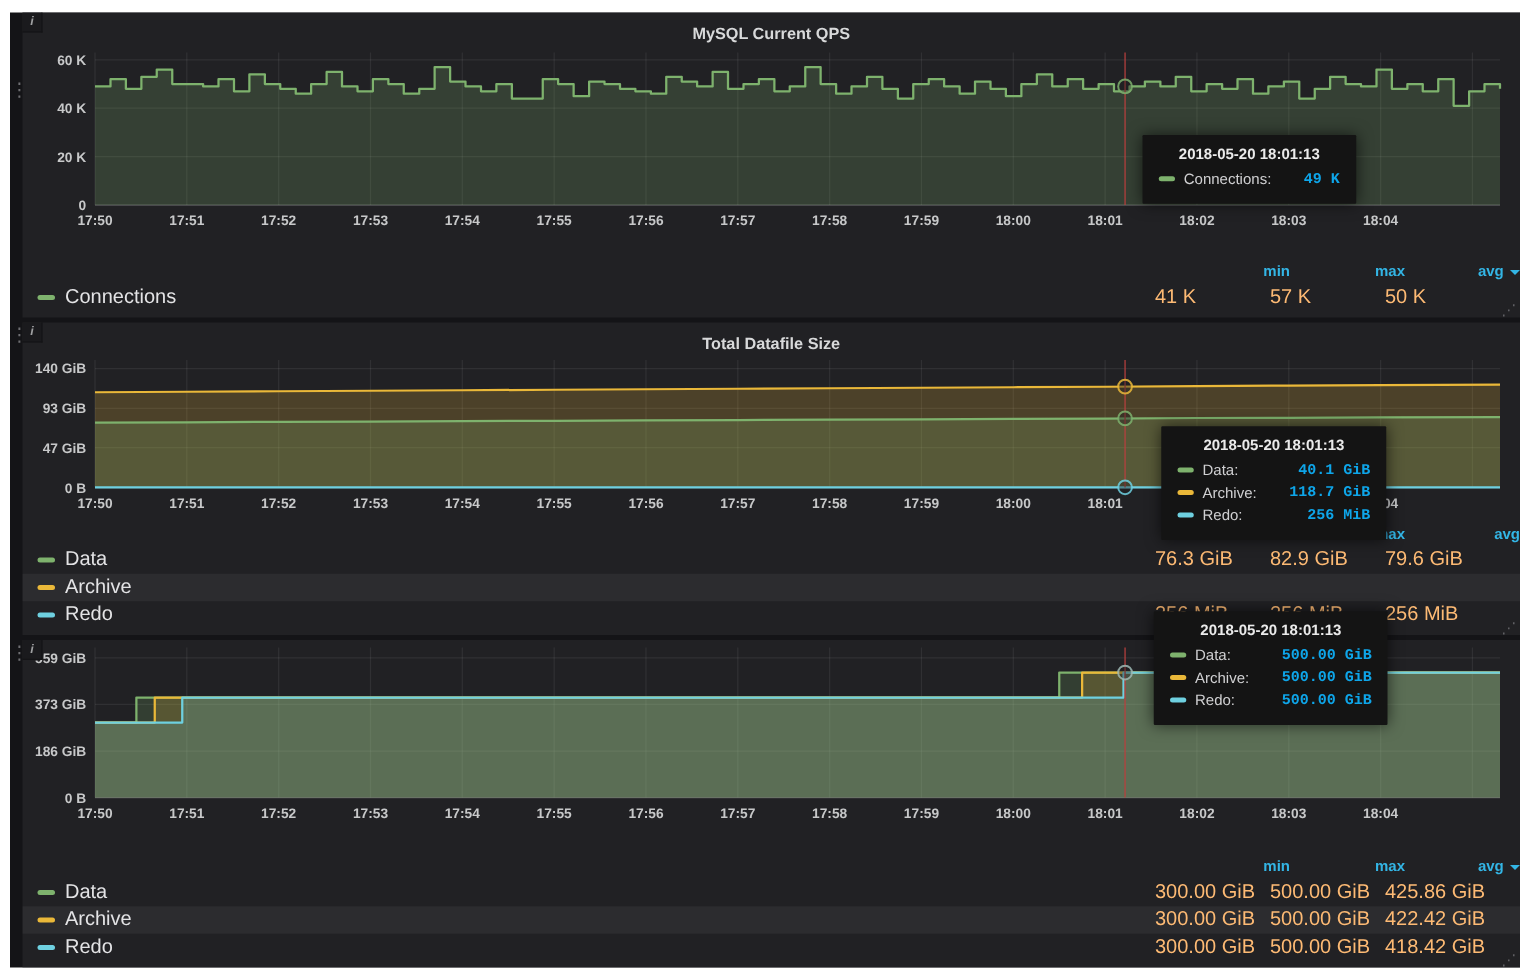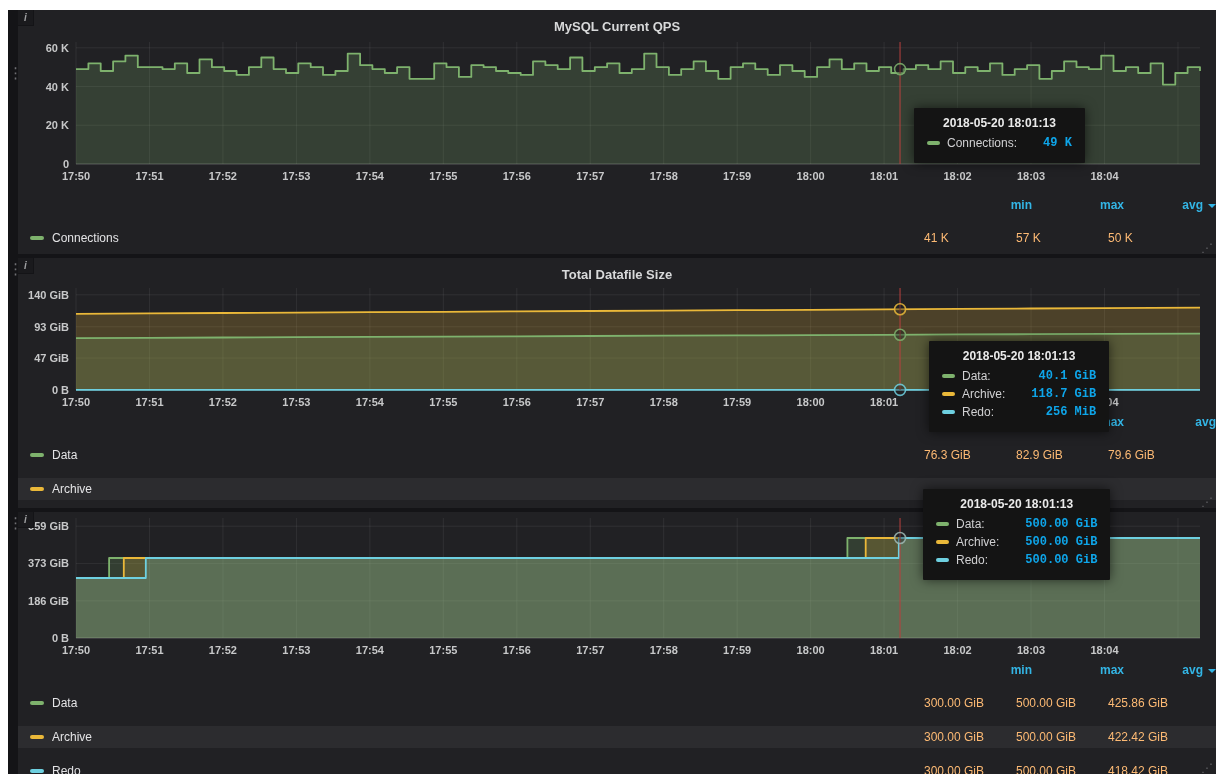--- a/index.html
+++ b/index.html
@@ -12,21 +12,21 @@
   .panel-title{font-size:13px;font-weight:bold;color:#d8d9da;cursor:pointer;}
   .info-corner{position:absolute;top:0;left:0;width:15px;height:15px;background:#1a1a1d;color:#9fa0a2;
     font-size:10px;font-style:italic;font-weight:bold;display:flex;align-items:center;justify-content:center;
     border-right:1px solid #141417;border-bottom:1px solid #141417;cursor:pointer;}
   svg.chart{display:block;flex:none;}
   .legend-block{margin-top:auto;padding-bottom:5px;}
   .legend-header{display:flex;justify-content:flex-end;align-items:center;height:20px;}
   .lh-cell{width:92px;text-align:right;color:#33b5e5;font-weight:bold;font-size:12px;cursor:pointer;}
   .caret{display:inline-block;margin-left:5px;width:0;height:0;border-left:4px solid transparent;
     border-right:4px solid transparent;border-top:4px solid #33b5e5;vertical-align:middle;}
-  .legend-row{display:flex;align-items:center;height:22px;padding:0 16px 0 12px;font-size:12px;color:#e3e3e5;margin-top:12px;}
+  .legend-row{display:flex;align-items:center;height:22px;padding:0 16px 0 12px;font-size:16px;color:#e3e3e5;}
   .legend-row.alt{background:rgba(255,255,255,0.05);}
   .dash{width:14px;height:4px;border-radius:2px;margin-right:8px;flex:none;}
   .series-name{cursor:pointer;}
   .lr-vals{margin-left:auto;display:flex;}
   .lr-cell{width:92px;color:#fdba74;}
   .tooltip{position:absolute;background:#141414;border-radius:1px;padding:8px 13px 9px 13px;font-size:12px;
     color:#d0d0d2;box-shadow:0 0 12px rgba(0,0,0,0.6);z-index:20;white-space:nowrap;}
   .tt-title{font-weight:bold;text-align:center;margin-bottom:6px;color:#eaeaea;font-size:12px;}
   .tt-row{display:flex;align-items:center;margin:4px 0;}
   .tt-dash{width:13px;height:4px;border-radius:2px;margin-right:7px;flex:none;}

